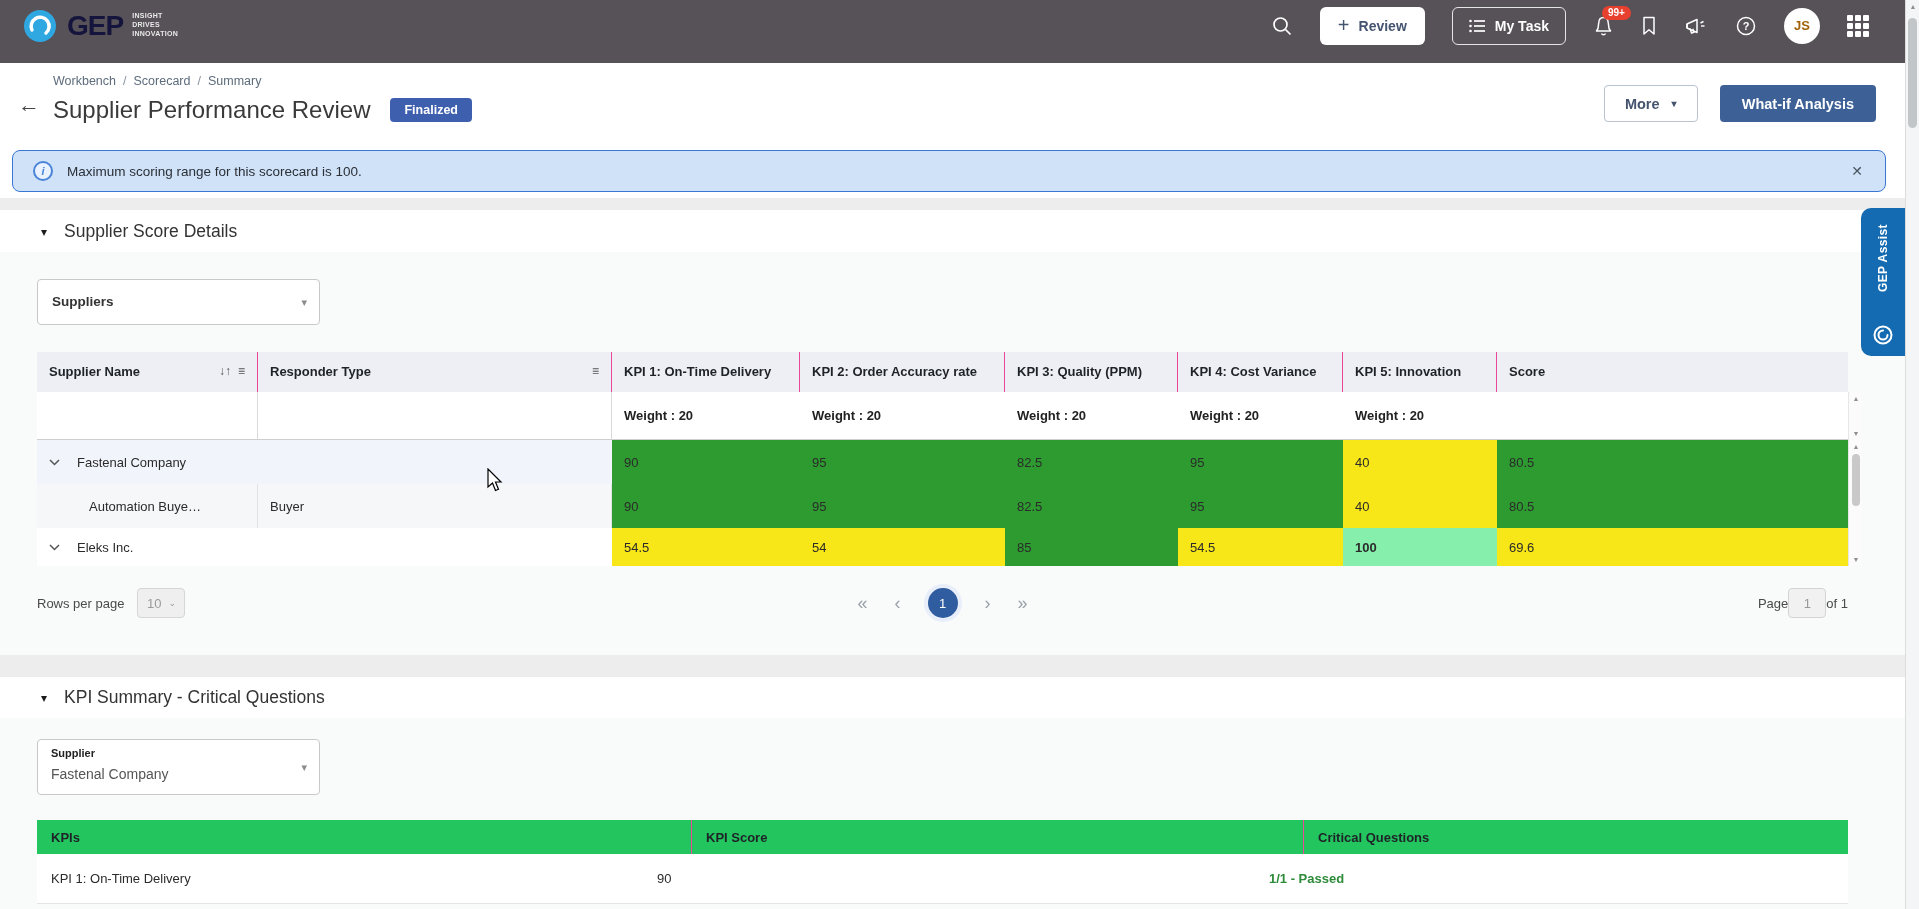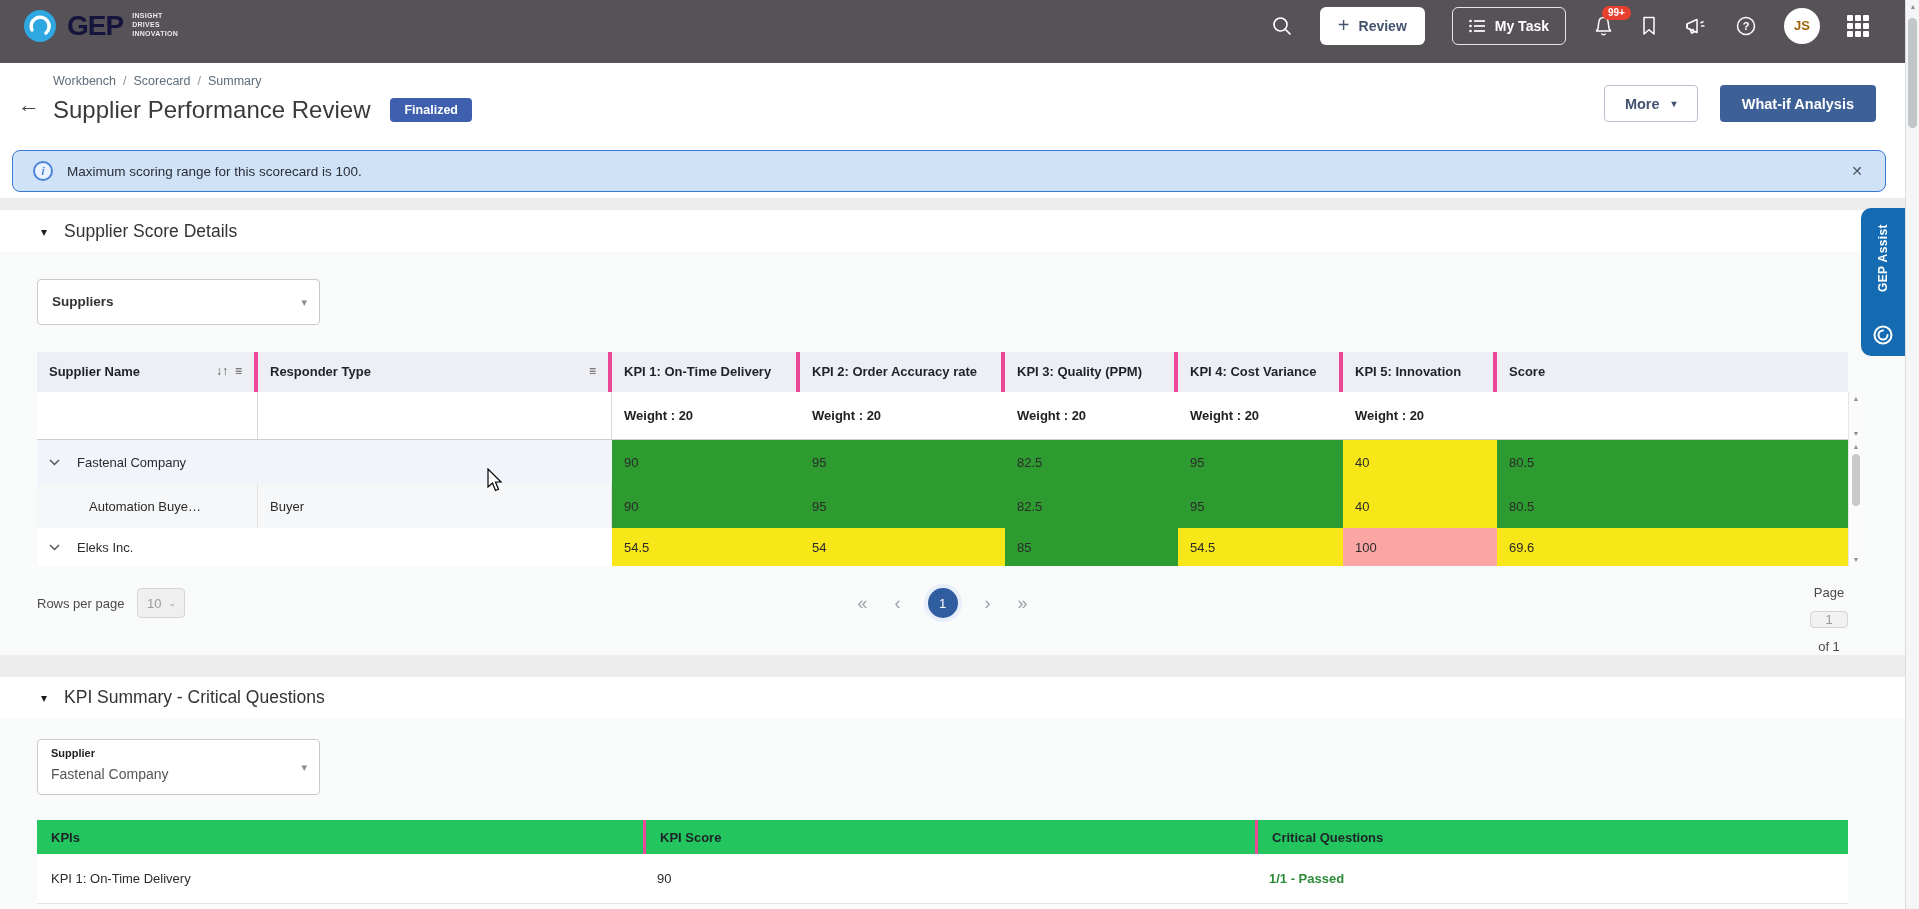--- a/index.html
+++ b/index.html
@@ -74,66 +74,66 @@
   .dd .dd-caret { position:absolute; right:12px; top:50%; transform:translateY(-50%); font-size:11px; color:#8b8b8b; }
   .dd2 { left:37px; top:739px; width:283px; height:56px; }
   .dd2 .dd-small { position:absolute; left:13px; top:7px; font-size:11px; font-weight:700; color:#222; }
   .dd2 .dd-value { position:absolute; left:13px; top:26px; font-size:14px; color:#555; }
 
   
   .score-table { position:absolute; left:37px; top:352px; width:1825px; height:214px; }
   .srow { display:grid; grid-template-columns:221px 354px 188px 205px 173px 165px 154px 351px; width:1811px; }
   .thead { height:40px; background:#edeff4; }
   .th { display:flex; align-items:center; padding:0 12px; font-size:13px; font-weight:700; color:#1f2328;
-    border-right:4px solid #ec4899; line-height:1.15; }
+    border-right:1px solid #ec4899; line-height:1.15; }
   .th:last-child { border-right:none; }
   .hdr-icons { margin-left:auto; display:flex; gap:7px; color:#555; font-size:12px; font-weight:400; }
   .hdr-icons .ic { cursor:pointer; }
   .filter-row { height:48px; background:#fff; border-bottom:1px solid #cfcfcf; }
   .fcell { border-right:1px solid #d9d9d9; }
   .weight { display:flex; align-items:center; padding:0 12px; font-size:13px; font-weight:700; color:#222; }
   .trow { height:44px; }
   .trow .td { display:flex; align-items:center; padding:0 12px; font-size:13px; color:#2b2b2b; overflow:hidden; }
   .r1 { background:#f1f4fa; } .r2 { background:#f6f7f9; } .r3 { background:#fff; height:38px; }
   .r2 .td.b { border-right:1px solid #e2e2e2; }
   .name-cell { gap:17px; }
   .child-name { padding-left:52px !important; white-space:nowrap; }
   .chev { width:11px; height:7px; flex:none; cursor:pointer; }
-  .c-green { background:#2e9b30; } .c-yellow { background:#f7e618; } .c-darkgreen { background:#fca5a5; }
+  .c-green { background:#2e9b30; } .c-yellow { background:#f7e618; } .c-darkgreen { background:#86efac;font-weight:bold; }
 
   .vstrip { position:absolute; left:1811px; width:14px; background:#fbfbfb; border-left:1px solid #e6e6e6; }
   .strip-filter { top:40px; height:48px; }
   .strip-data { top:88px; height:126px; }
   .vstrip .arr { position:absolute; left:0; width:14px; text-align:center; font-size:7px; color:#8f8f8f; }
   .vstrip .a-up { top:3px; } .vstrip .a-dn { bottom:3px; }
   .vstrip .thumb { position:absolute; left:3px; top:14px; width:8px; height:52px; background:#c9c9c9; border-radius:4px; }
 
   
   .pager { position:absolute; left:37px; top:585px; width:1811px; height:36px; }
   .rpp { position:absolute; left:0; top:0; height:36px; display:flex; align-items:center; gap:13px;
     font-size:13px; color:#4a4a4a; }
   .rpp-select { width:48px; height:30px; background:#efefef; border:1px solid #d6d6d6; border-radius:4px;
     display:flex; align-items:center; justify-content:center; gap:7px; color:#9b9b9b; font-size:13px; }
   .rpp-select .sc { font-size:9px; }
   .page-nav { position:absolute; left:50%; top:0; transform:translateX(-50%); height:36px; display:flex;
     align-items:center; gap:27px; }
   .pn { color:#9aa1a9; font-size:18px; cursor:pointer; line-height:1; }
   .page-current { width:30px; height:30px; border-radius:50%; background:#2f5d9f; color:#fff; font-size:13px;
     display:flex; align-items:center; justify-content:center; box-shadow:0 0 0 4px #e9eefb; cursor:pointer; }
-  .page-right { position:absolute; right:0; top:0; height:36px; display:flex; align-items:center; gap:11px;
-    font-size:13px; color:#4a4a4a;flex-direction:column; }
+  .page-right { position:absolute; right:0; top:0; height:36px; display:flex; align-items:center; 
+    font-size:13px; color:#4a4a4a; }
   .page-input { width:38px; height:30px; background:#f1f1f1; border:1px solid #d4d4d4; border-radius:4px;
     text-align:center; font-size:13px; color:#999; font-family:"Liberation Sans", sans-serif; }
 
   
   .kpi-table { position:absolute; left:37px; top:820px; width:1811px; }
   .krow { display:grid; grid-template-columns:606px 612px 593px; }
   .khead { height:34px; background:#22c55e; }
   .kh { display:flex; align-items:center; padding:0 14px; font-size:13px; font-weight:700; color:#1f2328; }
-  .kh + .kh { border-left:3px solid #ec4899; }
+  .kh + .kh { border-left:1px solid #ec4899;margin-left:48px; }
   .kdata { height:50px; background:#fff; border-bottom:1px solid #e4e4e4; }
   .kd { display:flex; align-items:center; padding:0 14px; font-size:13px; color:#2b2b2b; }
   .passed { color:#2e8b3a; font-weight:700; }
 
   
   .assist { position:absolute; left:1861px; top:208px; width:44px; height:148px; background:#156bb1;
     border-radius:10px 0 0 10px; display:flex; flex-direction:column; align-items:center;
     justify-content:space-between; padding:16px 0 10px; cursor:pointer; }
   .assist .vtxt { writing-mode:vertical-rl; transform:rotate(180deg); color:#fff; font-size:12px;
     font-weight:700; letter-spacing:.4px; }

